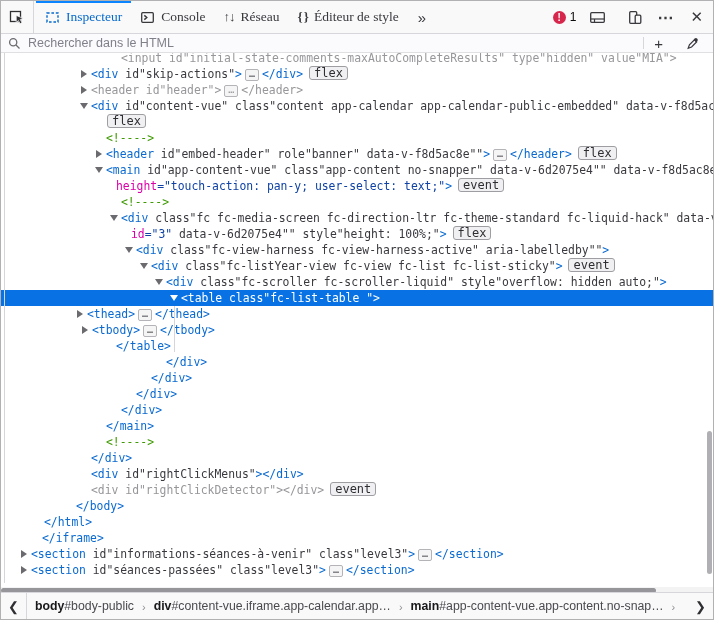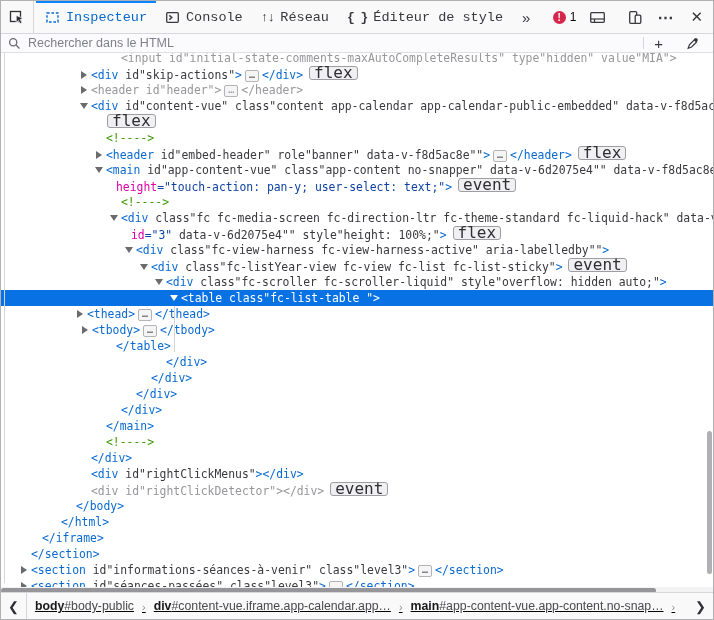--- a/index.html
+++ b/index.html
@@ -6,21 +6,21 @@
   .devtools{position:relative;width:714px;height:620px;background:#fff;overflow:hidden;
     font-family:"Liberation Sans",sans-serif;border:1px solid #b1b1b3;box-sizing:border-box;}
   
   .toolbar{position:absolute;left:0;top:0;right:0;height:33px;background:#f9f9fa;
     border-bottom:1px solid #d7d7db;display:flex;align-items:stretch;box-sizing:border-box;}
   .toolbtn{background:none;border:none;display:flex;align-items:center;justify-content:center;
     padding:0 7px;cursor:pointer;color:#38383d;font-size:14px;}
   .pickbtn{border-right:1px solid #d7d7db;padding:0 8px;}
   .tabs{display:flex;align-items:stretch;margin-left:2px;}
   .tab{position:relative;background:none;border:none;display:flex;align-items:center;gap:6px;
-    padding:0 9px;cursor:pointer;font-family:Liberation Mono, monospace;font-size:13.5px;color:#38383d;}
+    padding:0 9px;cursor:pointer;font-family:Liberation Serif, serif;font-size:13.5px;color:#38383d;}
   .tab.active{color:#0669cc;}
   .tab.active .accent{position:absolute;left:0;right:0;top:0;height:2px;background:#0a84ff;}
   .ticon{display:inline-flex;align-items:center;}
   .tglyph{font-size:13px;font-weight:bold;letter-spacing:-1px;color:#38383d;}
   .chevmore{font-size:15px;color:#38383d;padding:0 10px;}
   .rightcluster{margin-left:auto;display:flex;align-items:center;}
   .errwrap{display:flex;align-items:center;gap:4px;padding:0 6px;cursor:pointer;}
   .errdot{display:inline-flex;width:13px;height:13px;border-radius:50%;background:#d7264c;color:#fff;
     font-size:10px;font-weight:bold;align-items:center;justify-content:center;}
   .errnum{font-size:12px;color:#0c0c0d;}
@@ -53,31 +53,31 @@
   .contpad{display:inline-block;width:10px;}
   .brk{color:#0a6ad1;}
   .tag{color:#0a6ad1;margin-top:16px;}
   .attr{color:#dd00a9;}
   .val{color:#0f42a4;}
   .cmt{color:#3d9a00;}
   .pill{display:inline-block;margin:0 3px;padding:0 3px;height:10px;line-height:7px;
     border:1px solid #b4b4b8;border-radius:2px;background:#f5f5f6;color:#45454a;
     font-size:10px;vertical-align:1px;cursor:pointer;}
   .nbadge{display:inline-block;margin-left:6px;padding:0 4px;border:1px solid #9d9da2;border-radius:3px;
-    background:#f0f0f3;color:#2f2f33;font-size:16px;line-height:12px;vertical-align:1px;cursor:pointer;}
+    background:#f0f0f3;color:#2f2f33;font-size:12px;line-height:12px;vertical-align:1px;cursor:pointer;}
   .guide{position:absolute;width:1px;background:#d6d6da;}
   .vscroll{position:absolute;right:1px;top:378px;width:5px;height:143px;border-radius:3px;background:#b0b0b4;}
   .hscroll{position:absolute;left:0;right:0;bottom:0;height:7px;background:#f3f3f4;}
   .hthumb{position:absolute;left:0;bottom:1px;height:5px;width:92%;border-radius:3px;background:#95959a;}
   
   .crumbs{position:absolute;left:0;bottom:0;right:0;height:27px;background:#f9f9fa;
     border-top:1px solid #d7d7db;display:flex;align-items:center;box-sizing:border-box;}
   .crumbnav{background:none;border:none;cursor:pointer;font-size:13px;color:#2f2f33;padding:0 7px;flex:none;}
   .crumbnav.left{border-right:1px solid #d7d7db;height:100%;}
-  .crumbpath{flex:1;min-width:0;display:flex;align-items:flex-end;overflow:hidden;white-space:nowrap;padding-left:6px;text-decoration:underline;}
+  .crumbpath{flex:1;min-width:0;display:flex;align-items:flex-end;overflow:hidden;white-space:nowrap;padding-left:6px;}
   .crumb{flex:none;background:none;border:none;cursor:pointer;font-family:"Liberation Sans",sans-serif;
     font-size:12.3px;color:#4a4a4f;padding:0 2px;}
   .crumb b{color:#18181a;font-weight:bold;}
   .crumbsep{flex:none;color:#8f8f94;font-size:11px;padding:0 6px;}
   svg{display:block;}
 </style>
 </head>
 <body>
 
 <div class="devtools">
@@ -203,23 +203,22 @@
         <div class="mrow" style="padding-left: 154px;"><span class="tw none"></span><span class="code"><span class="brk">&lt;/</span><span class="tag">div</span><span class="brk">&gt;</span></span></div>
         <div class="mrow" style="padding-left: 139px;"><span class="tw none"></span><span class="code"><span class="brk">&lt;/</span><span class="tag">div</span><span class="brk">&gt;</span></span></div>
         <div class="mrow" style="padding-left: 124px;"><span class="tw none"></span><span class="code"><span class="brk">&lt;/</span><span class="tag">div</span><span class="brk">&gt;</span></span></div>
         <div class="mrow" style="padding-left: 109px;"><span class="tw none"></span><span class="code"><span class="brk">&lt;/</span><span class="tag">div</span><span class="brk">&gt;</span></span></div>
         <div class="mrow" style="padding-left: 94px;"><span class="tw none"></span><span class="code"><span class="brk">&lt;/</span><span class="tag">main</span><span class="brk">&gt;</span></span></div>
         <div class="mrow" style="padding-left: 94px;"><span class="tw none"></span><span class="code"><span class="cmt">&lt;!----&gt;</span></span></div>
         <div class="mrow" style="padding-left: 79px;"><span class="tw none"></span><span class="code"><span class="brk">&lt;/</span><span class="tag">div</span><span class="brk">&gt;</span></span></div>
         <div class="mrow" style="padding-left: 79px;"><span class="tw none"></span><span class="code"><span class="brk">&lt;</span><span class="tag">div</span><span> id</span><span>"rightClickMenus"</span><span class="brk">&gt;</span><span class="brk">&lt;/</span><span class="tag">div</span><span class="brk">&gt;</span></span></div>
         <div class="mrow dim" style="padding-left: 79px;"><span class="tw none"></span><span class="code"><span class="brk">&lt;</span><span class="tag">div</span><span> id</span><span>"rightClickDetector"</span><span class="brk">&gt;</span><span class="brk">&lt;/</span><span class="tag">div</span><span class="brk">&gt;</span></span><span class="nbadge">event</span></div>
         <div class="mrow" style="padding-left: 64px;"><span class="tw none"></span><span class="code"><span class="brk">&lt;/</span><span class="tag">body</span><span class="brk">&gt;</span></span></div>
-        <div class="mrow" style="padding-left: 49px;"><span class="tw none"></span><span class="code"><span class="brk">&lt;/</span><span class="tag">html</span><span class="brk">&gt;</span></span></div>
+        <div class="mrow" style="padding-left: 32px;"><span class="tw none"></span><span class="code"><span class="brk">&lt;/</span><span class="tag">html</span><span class="brk">&gt;</span></span></div>
         <div class="mrow" style="padding-left: 30px;"><span class="tw none"></span><span class="code"><span class="brk">&lt;/</span><span class="tag">iframe</span><span class="brk">&gt;</span></span></div>
-        <div class="mrow" style="padding-left: 19px;"><span class="tw none"></span><span class="code"><span class="brk">&lt;/</span><span class="tag">section</span><span class="brk">&gt;</span></span></div>
         <div class="mrow" style="padding-left: 19px;"><span class="tw closed"></span><span class="code"><span class="brk">&lt;</span><span class="tag">section</span><span> id</span><span>"informations-séances-à-venir" class</span><span>"level3"</span><span class="brk">&gt;</span><span class="pill">…</span><span class="brk">&lt;/</span><span class="tag">section</span><span class="brk">&gt;</span></span></div>
         <div class="mrow" style="padding-left: 19px;"><span class="tw closed"></span><span class="code"><span class="brk">&lt;</span><span class="tag">section</span><span> id</span><span>"séances-passées" class</span><span>"level3"</span><span class="brk">&gt;</span><span class="pill">…</span><span class="brk">&lt;/</span><span class="tag">section</span><span class="brk">&gt;</span></span></div>
       </div>
     <div class="guide" style="left:173px;top:253px;height:46px;"></div>
     <div class="vscroll"></div>
     <div class="hscroll">
       <div class="hthumb"></div>
     </div>
   </div>
 

